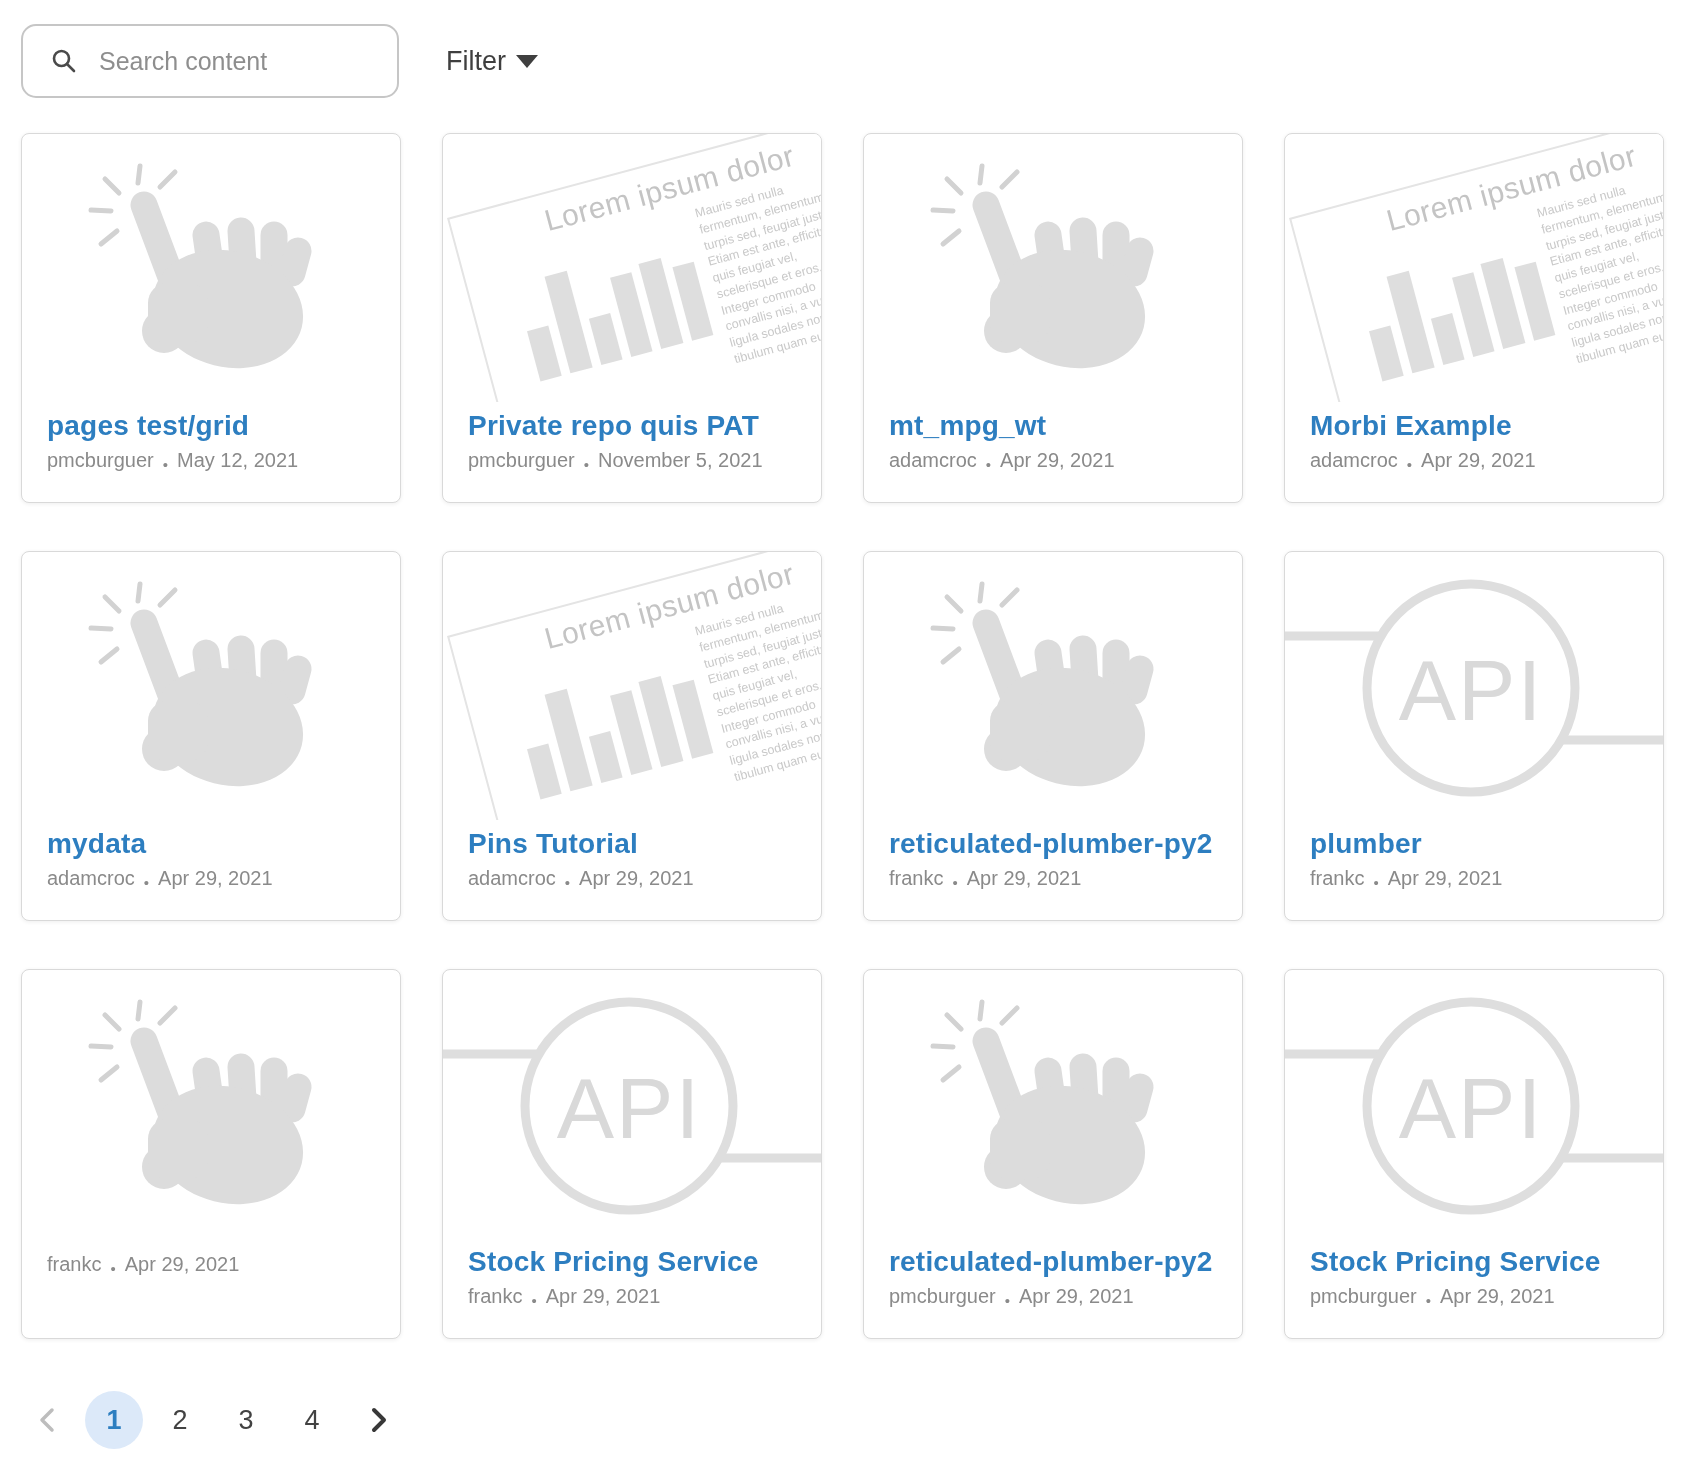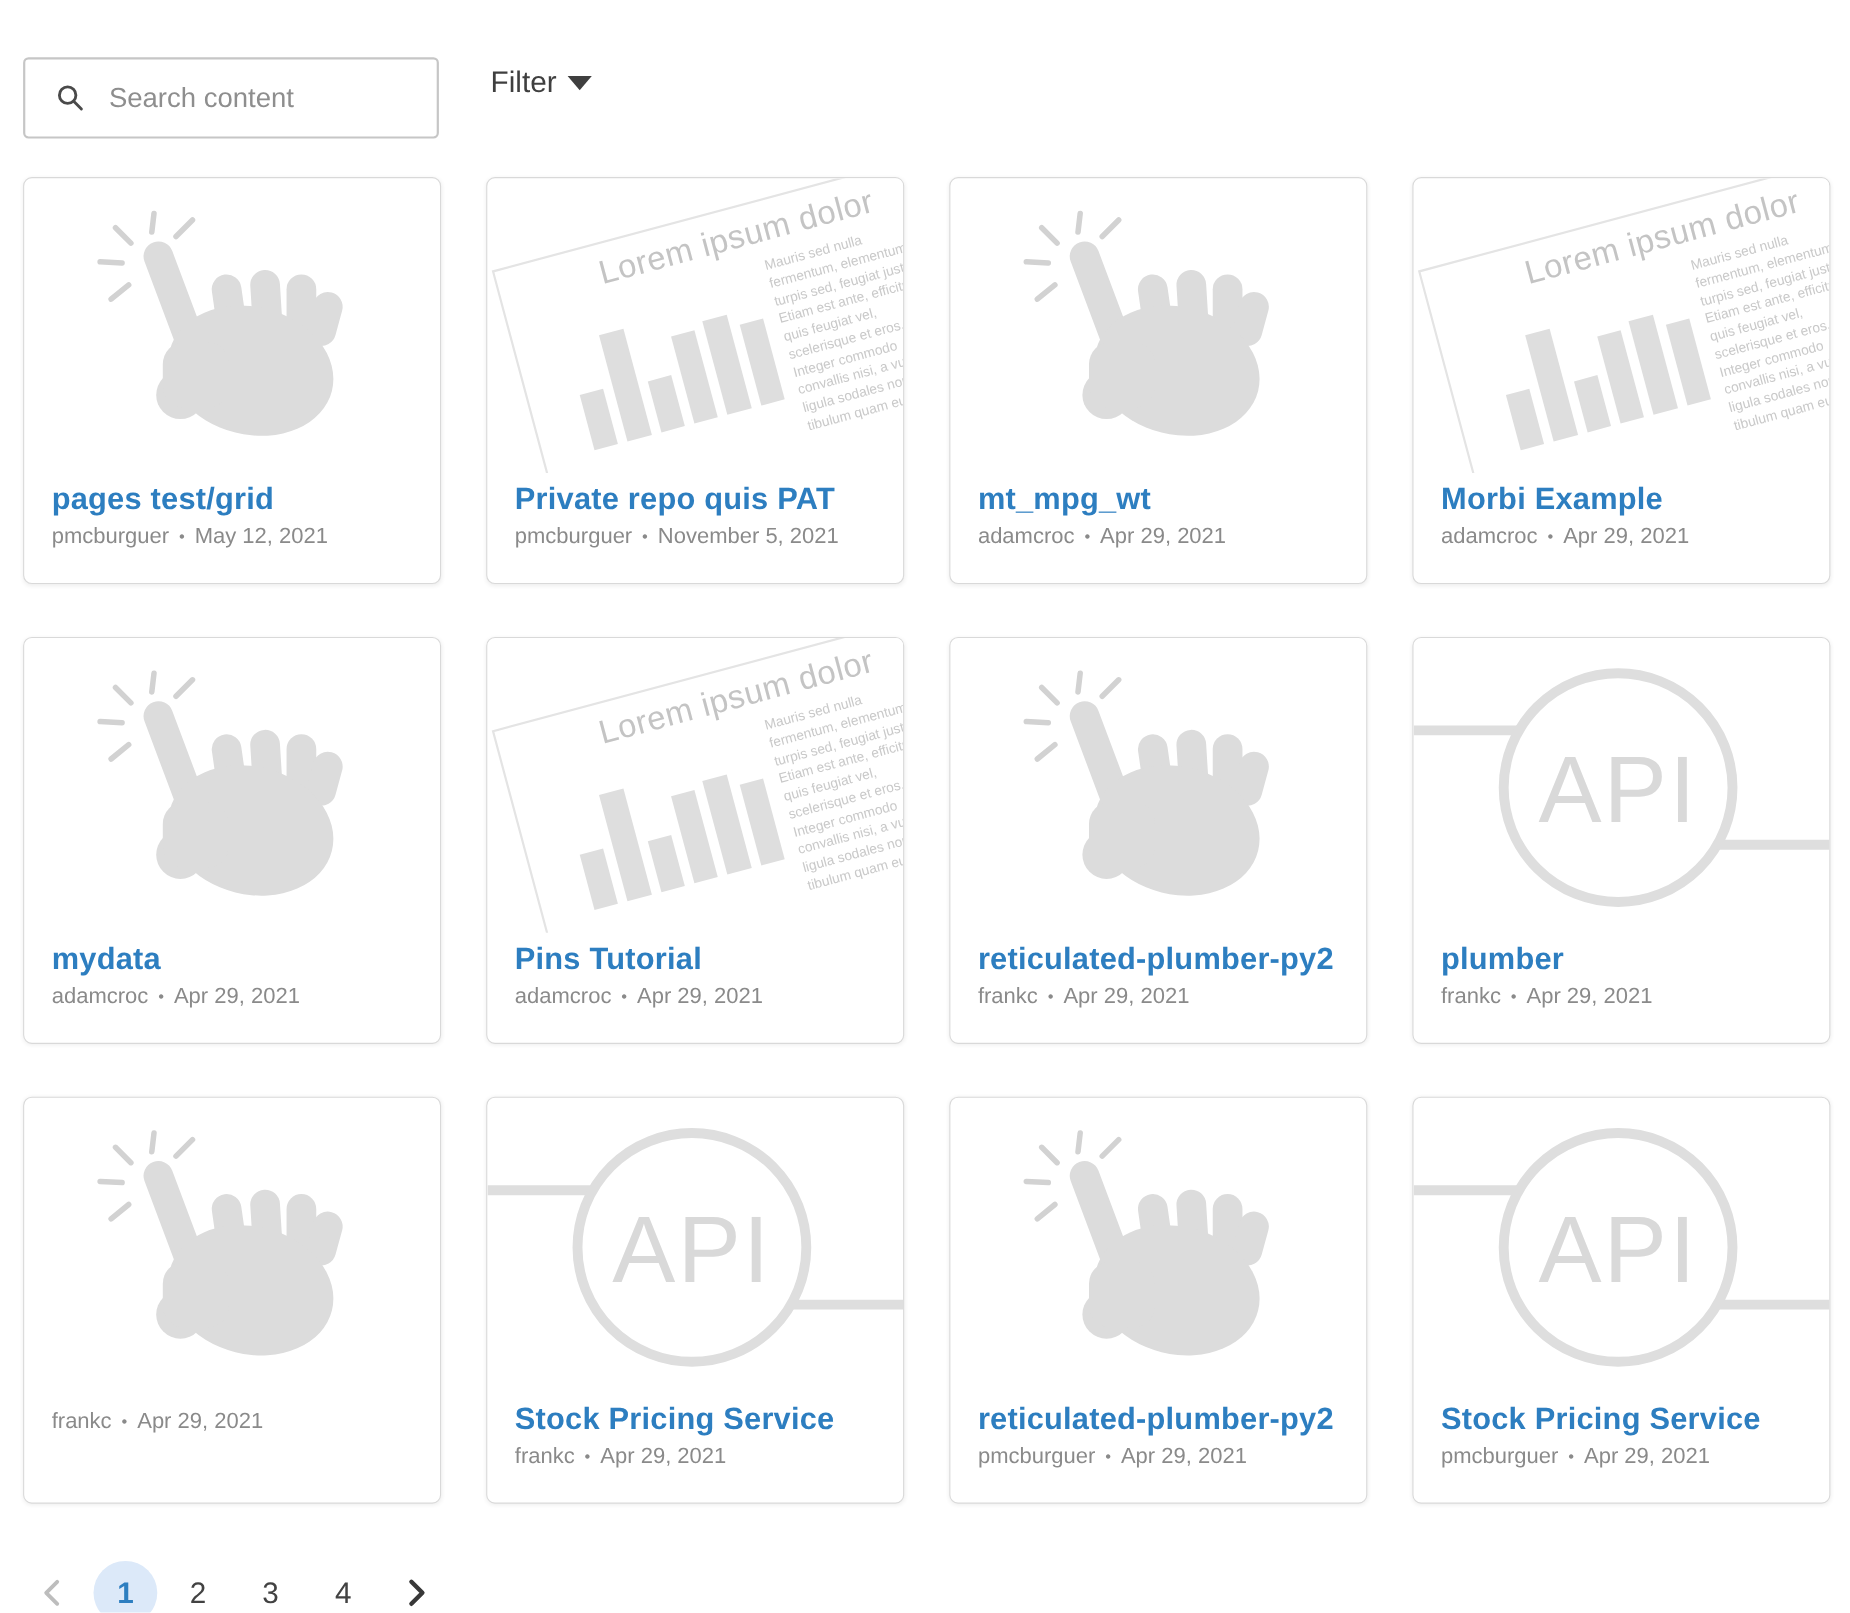--- a/index.html
+++ b/index.html
@@ -11,22 +11,22 @@
   body{
     width:1682px;height:1466px;overflow:hidden;background:#fff;
     font-family:"Liberation Sans","DejaVu Sans",sans-serif;
     -webkit-font-smoothing:antialiased;
   }
 
   
   .topbar{display:flex;align-items:center;margin:24px 0 0 21px;}
   .searchbox{
     display:flex;align-items:center;gap:20px;
-    width:378px;height:74px;border:2px solid #c6c6c6;border-radius:5px;
-    padding:0 14px 0 28px;background:#fff;margin-top:28px;
+    width:378px;height:74px;border:2px solid #c6c6c6;border-radius:15px;
+    padding:0 14px 0 28px;background:#fff;
   }
   .searchbox input{
     border:none;outline:none;font-size:25px;color:#444;width:260px;
     font-family:inherit;background:transparent;
   }
   .searchbox input::placeholder{color:#8e8e8e;opacity:1;}
   .filter{display:flex;align-items:center;gap:10px;margin-left:47px;cursor:pointer;background:none;border:none;padding:0;font-family:inherit;}
   .filter-label{font-size:27px;color:#3f3f3f;}
   .caret{width:0;height:0;border-left:11px solid transparent;border-right:11px solid transparent;border-top:13px solid #3f3f3f;}
 
@@ -38,21 +38,21 @@
   .card{
     border:1px solid #d9d9d9;border-radius:8px;background:#fff;
     box-shadow:0 1px 4px rgba(0,0,0,.07);overflow:hidden;
   }
   .thumb{position:relative;height:268px;overflow:hidden;}
   .card-body{padding:8px 25px 0;}
   .card-title{
     font-size:28px;font-weight:700;color:var(--link);text-decoration:none;
     display:inline-block;line-height:1.15;letter-spacing:.2px;white-space:nowrap;
   }
-  .card-meta{margin-top:7px;font-size:20px;color:#8a8a8a;display:flex;align-items:center;gap:9px;}
+  .card-meta{margin-top:7px;font-size:20px;color:#8a8a8a;display:flex;align-items:flex-end;gap:9px;}
   .card-meta .dot{font-size:15px;line-height:1;}
 
   
   .hand{position:absolute;left:50%;top:50%;width:250px;height:210px;transform:translate(-50%,-50%);}
 
   
   .doc-page{
     position:absolute;left:4px;top:84px;width:430px;height:420px;background:#fff;
     border:2px solid #e4e4e4;transform:rotate(-15deg);transform-origin:0 0;
     padding:10px 0 0 40px;

